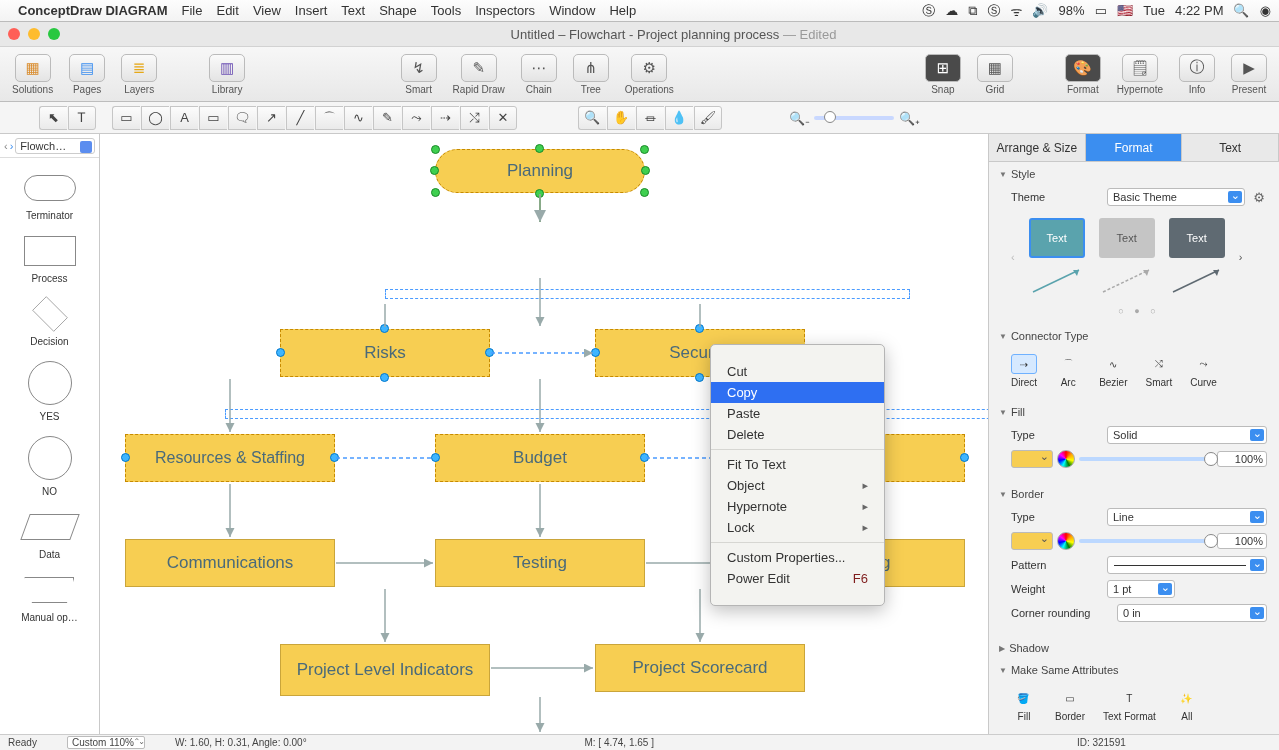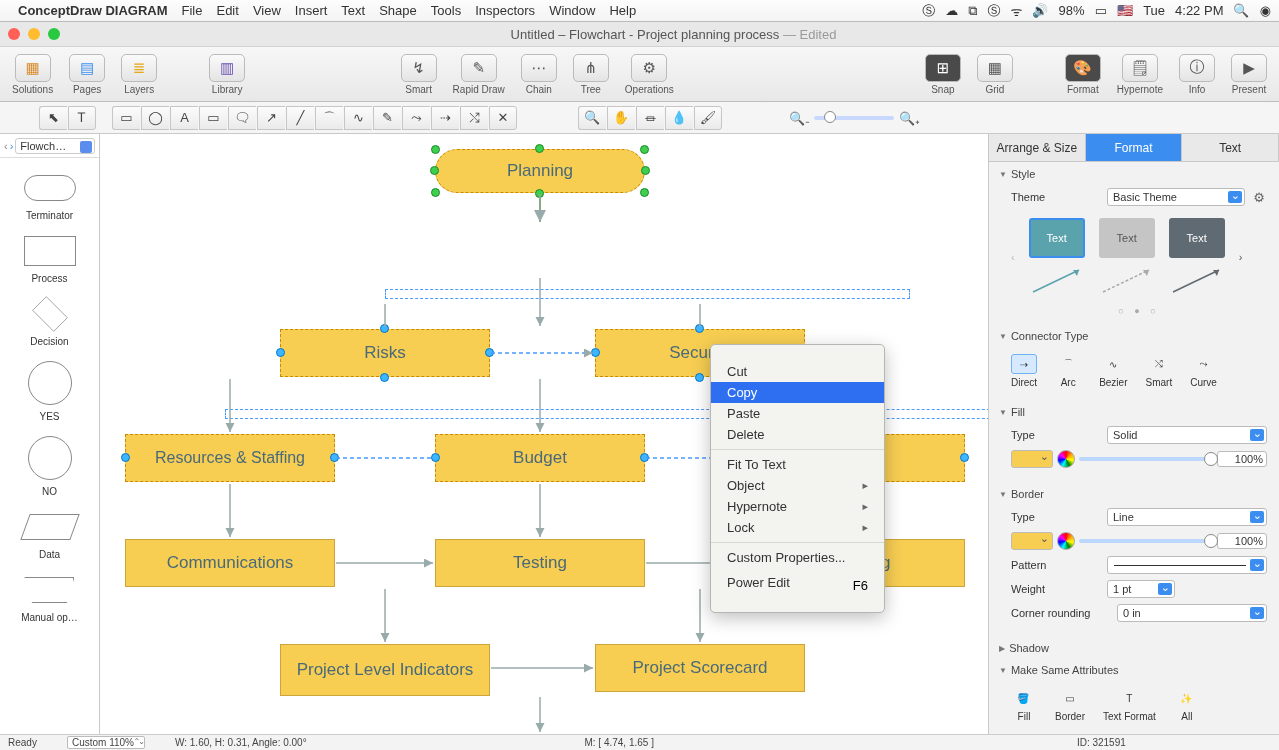--- a/index.html
+++ b/index.html
@@ -436,21 +436,21 @@
         </div>
       <div class="ci sub">
           <span>Lock</span>
         </div>
       <div class="sep"></div>
       <div class="ci">
           <span>Custom Properties...</span>
         </div>
       <div class="ci">
           <span>Power Edit</span>
-          <span style="color:#000000;margin-top:7px;">F6</span>
+          <span style="color:#7f1d1d;">F6</span>
         </div>
     </div>
   </div>
 
   <div class="rightpanel">
     <div class="tabs">
       <div class="tab">Arrange &amp; Size</div>
       <div class="tab active">Format</div>
       <div class="tab">Text</div>
     </div>

